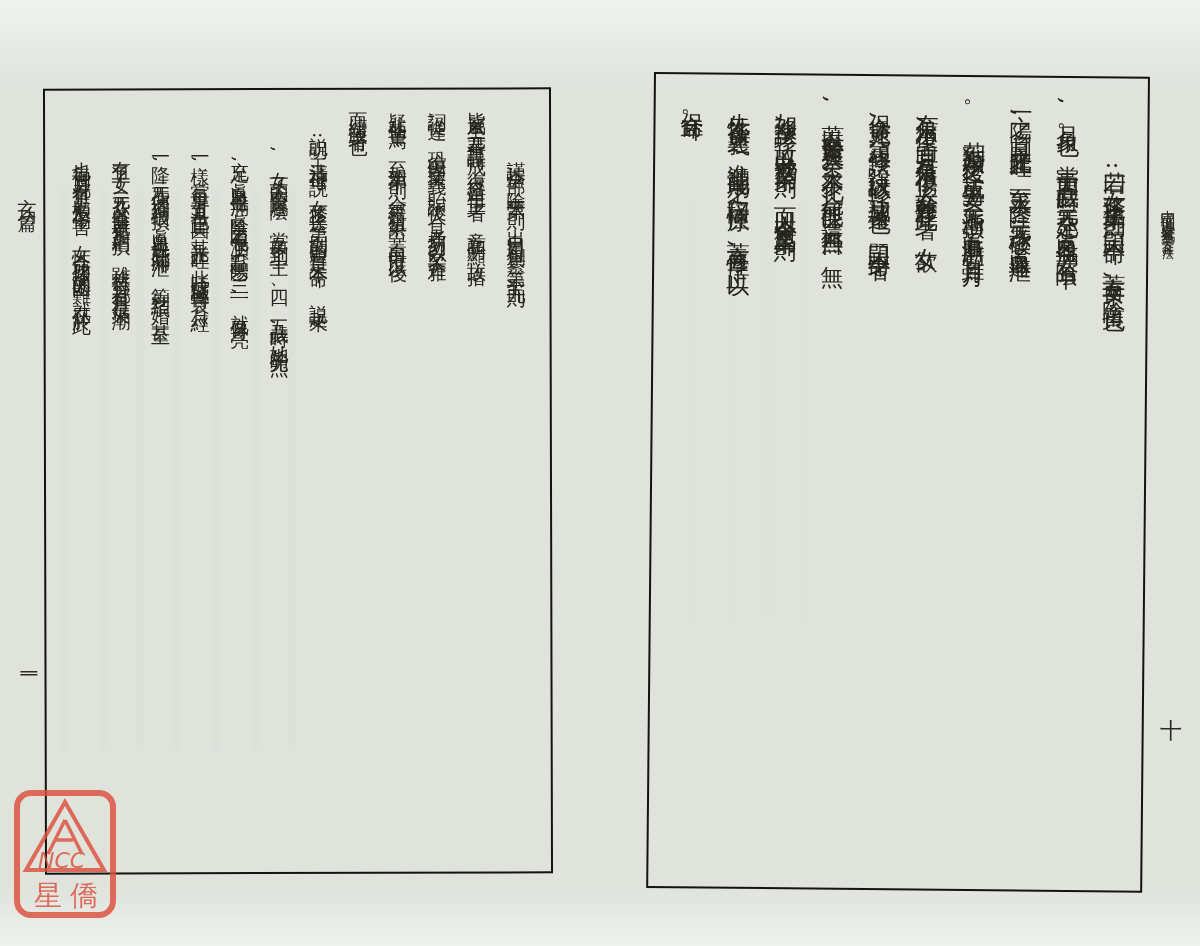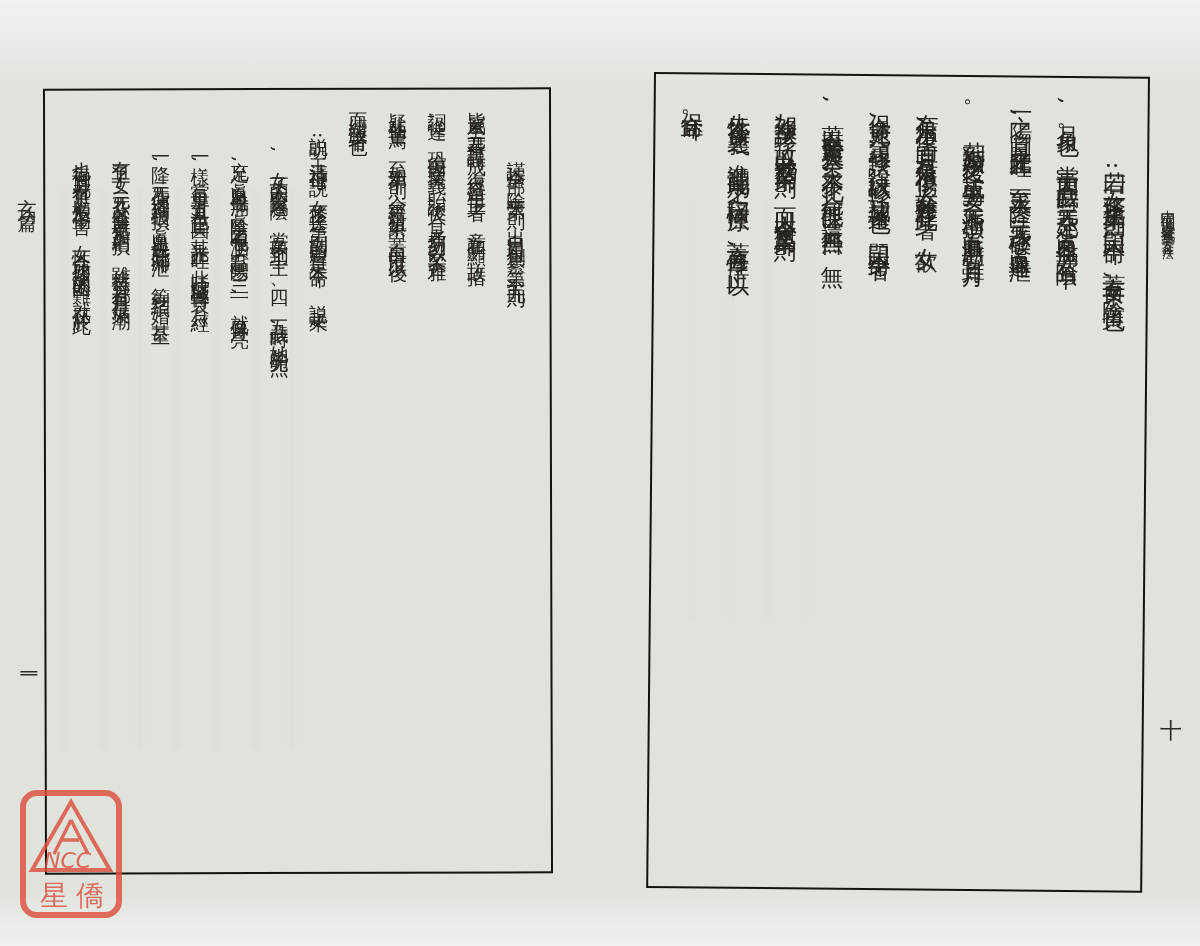--- a/index.html
+++ b/index.html
@@ -61,21 +61,21 @@
   }
   .right-margin-title .small{font-size:12px;letter-spacing:2px;}
   .left-margin-label{
     left:15px;top:183px;height:120px;
     font-size:19px;letter-spacing:8px;color:#2b2a24;
   }
   .pagenum{position:absolute;color:#2b2a24;}
   .right-pagenum{left:1160px;top:716px;font-size:22px;}
   .left-pagenum{left:17px;top:662px;writing-mode:vertical-rl;font-size:19px;letter-spacing:3px;}
   
-  .stamp{position:absolute;left:18px;top:788px;width:106px;height:132px;opacity:.82;}
+  .stamp{position:absolute;left:12px;top:788px;width:106px;height:132px;opacity:.82;}
 </style>
 </head>
 <body>
 
 <div class="scan-bg"></div>
 <div class="scan-top-light"></div>
 <div class="scan-bottom-light"></div>
 
 <div class="ghost" style="left:62px;top:190px;width:240px;height:560px;"></div>
 <div class="ghost" style="left:690px;top:200px;width:120px;height:420px;opacity:.25;"></div>

